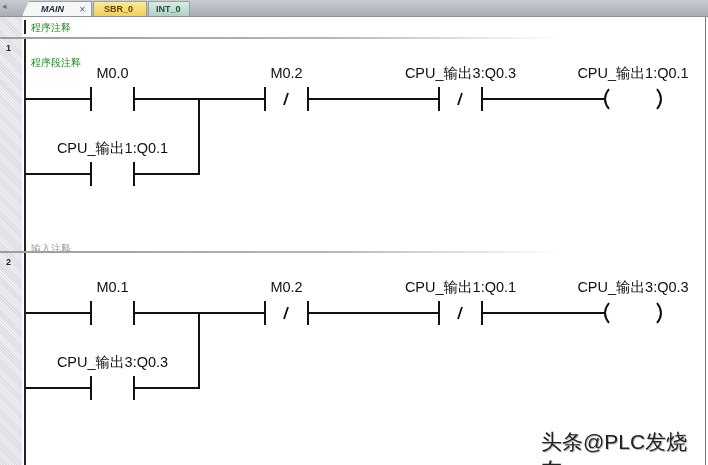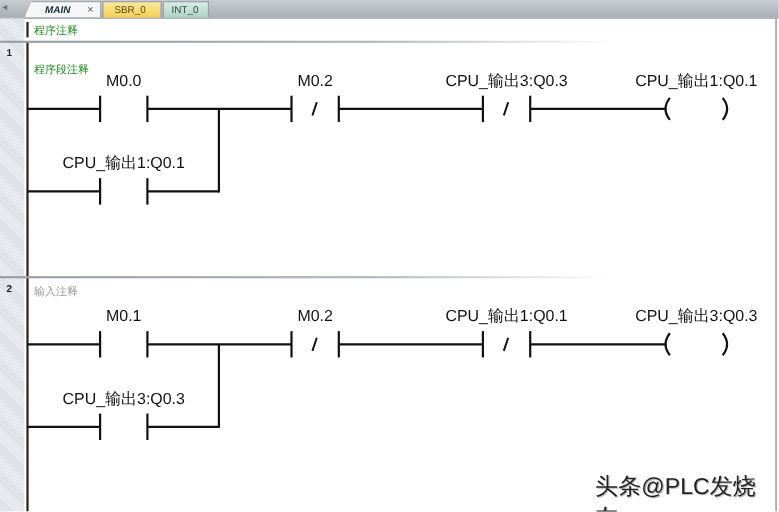--- a/index.html
+++ b/index.html
@@ -4,22 +4,22 @@
 <style>
   html, body { margin:0; padding:0; }
   body { width:708px; height:465px; overflow:hidden; background:#fff; position:relative;
          font-family:"Liberation Sans", sans-serif; }
   .tabbar { position:absolute; left:0; top:0; width:708px; height:16px;
             background:linear-gradient(#c9ccd1, #a9adb4); border-bottom:1px solid #8f949b; }
   .tab-arrow { position:absolute; left:2px; top:1px; font-size:9px; color:#6d727a; }
   .tab { position:absolute; top:1px; height:15px; font-size:9px; font-weight:bold; line-height:15px;
          box-sizing:border-box; padding-left:10px; border:1px solid #9aa0a8; border-bottom:none; }
   .tab.main { left:22px; width:70px; background:#f4f6f8; color:#1a2a3a; clip-path:polygon(10% 0,100% 0,100% 100%,0 100%); padding-left:18px;font-style:italic; }
-  .tab.sbr { left:93px; width:54px; background:linear-gradient(#fde89a,#f2cf55); color:#5b4a10; font-weight:normal; }
-  .tab.int { left:148px; width:42px; background:linear-gradient(#d8ece4,#aed2c4); color:#2c4a40; font-weight:normal; padding-left:7px; }
+  .tab.sbr { left:93px; width:54px; background:linear-gradient(#fde89a,#f2cf55); color:#5b4a10; font-weight:bold; }
+  .tab.int { left:148px; width:42px; background:linear-gradient(#d8ece4,#aed2c4); color:#2c4a40; font-weight:bold; padding-left:7px; }
   .tab-close { position:absolute; right:6px; top:0; font-weight:normal; color:#555; font-size:10px; }
   .gutter { position:absolute; left:0; top:17px; width:22px; height:448px;
             background-image:repeating-linear-gradient(45deg,#d9dde2 0 1px,#eef0f3 1px 2px);
             background-color:#e6e9ed; }
   .rail { position:absolute; left:24px; width:2px; background:#222; }
   .net-num { position:absolute; left:6px; font-size:9px; font-weight:bold; color:#222; }
   .comment { position:absolute; left:31px; font-size:10px; }
   .comment.green { color:#1e8a1e; }
   .comment.gray { color:#999; }
   .sep { position:absolute; left:0; width:560px; height:2px;
@@ -53,21 +53,21 @@
 <div class="rail" style="top:20px;height:14px;"></div>
 <div class="comment green" style="top:21px;">程序注释</div>
 <div class="sep" style="top:37px;"></div>
 
 <div class="net-num" style="top:43px;">1</div>
 <div class="comment green" style="top:56px;">程序段注释</div>
 <div class="rail" style="top:39px;height:212px;"></div>
 <div class="sep" style="top:251px;"></div>
 
 <div class="net-num" style="top:257px;">2</div>
-<div class="comment gray" style="top:258px;">输入注释</div>
+<div class="comment gray" style="top:242px;">输入注释</div>
 <div class="rail" style="top:253px;height:212px;"></div>
 
 <svg class="ladder" width="708" height="465">
   <g id="net0">
       <line x1="25" y1="99" x2="91" y2="99" stroke="#111111" stroke-width="2"></line>
       <g>
         <line x1="91" y1="87" x2="91" y2="111" stroke="#111111" stroke-width="2"></line>
         <line x1="134" y1="87" x2="134" y2="111" stroke="#111111" stroke-width="2"></line>
         <text x="112.5" y="78" text-anchor="middle" class="lbl">M0.0</text>
       </g>

